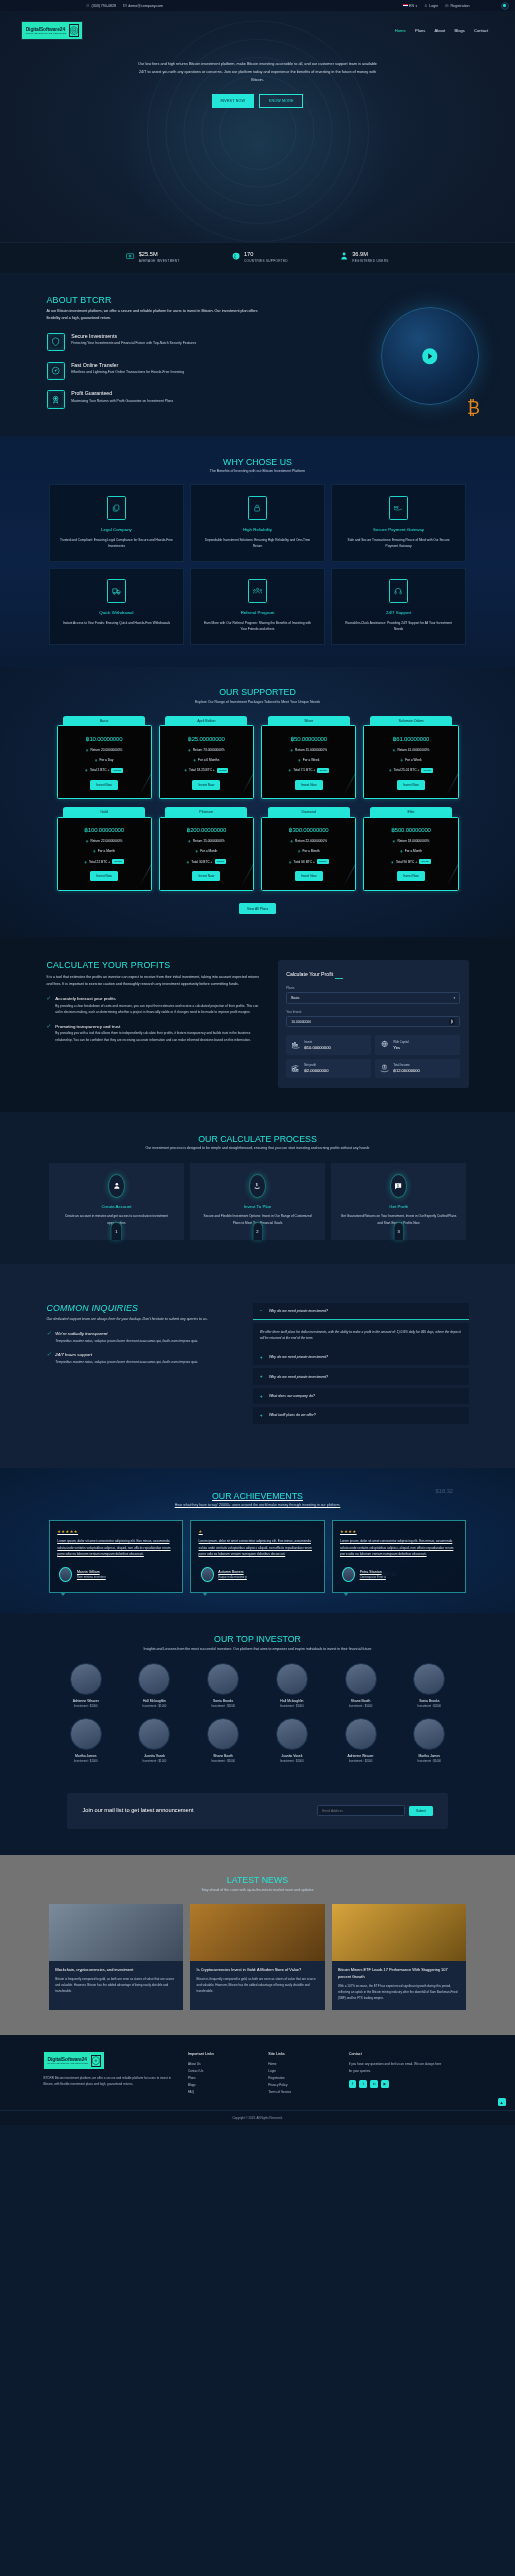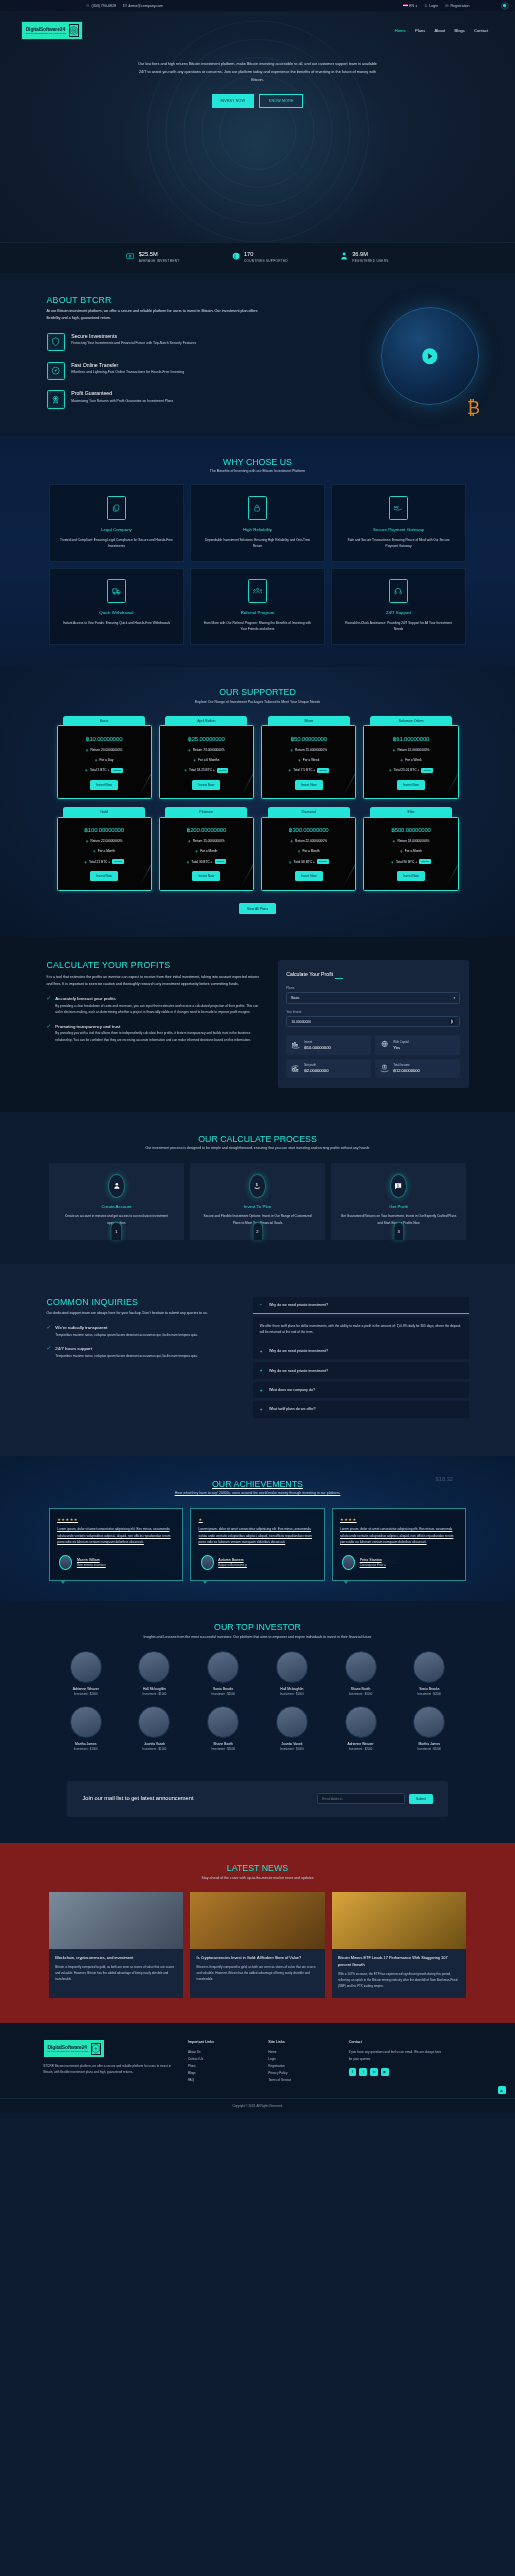--- a/index.html
+++ b/index.html
@@ -214,21 +214,21 @@
   .pr-p { font-size:3.2px; color:#ccd8e6; line-height:2; margin-top:4.1px; }
   .pr-num {
     position:absolute; left:50%; transform:translateX(-50%); bottom:0; width:11.3px; height:17.5px;
     border-radius:5.7px 5.7px 0 0; background:#0d1a2d; border:0.5px solid #1a6e6a; border-bottom:none;
     display:flex; align-items:center; justify-content:center; font-size:4.1px; color:#fff;
     box-shadow:0 0 5.2px rgba(31,201,182,.35);
   }
 
   
   .faq { background:#122038; padding:23px 0 25px; }
-  .faq-inner { width:422px; margin:10px auto; display:flex; gap:31px; }
+  .faq-inner { width:422px; margin:16px auto; display:flex; gap:31px;font-style:italic; }
   .faq-left { width:175px; }
   .faq-p { font-size:3.5px; color:#cfdbe8; line-height:2; margin-top:3.1px; }
   .faq-right { flex:1; }
   .acc { background:#0d1a2e; margin-bottom:3.1px; }
   .acc-q { display:flex; gap:5.2px; align-items:center; padding:5.7px 7.2px; font-size:3.6px; color:#e7eff8; cursor:pointer;}
   .acc-sign { color:#24e6d8; font-size:4.6px; width:4.1px; }
   .acc.open { border-bottom:0.8px solid #1fc9b6; }
   .acc-a { padding:5.7px 7.2px 7.2px; font-size:3.2px; color:#cad6e5; line-height:2; background:#0d1a2e;}
 
   
@@ -275,21 +275,21 @@
   }
   .nl-h { font-size:5.7px; line-height:1.6; color:#fff; font-weight:400; }
   .nl-form { margin-left:auto; display:flex; gap:4.1px; align-items:center; }
   .nl-input {
     background:#0e1b2e; border:0.5px solid #2b3f5e; height:11.3px; width:88px; border-radius:1.5px;
     color:#cfdbe8; font-size:3.2px; padding:0 4.1px; font-family:inherit;
   }
   .nl-btn { background:#24e6d8; color:#0a2130; border:none; font-size:3.2px; padding:3.1px 6.7px; border-radius:1.5px; cursor:pointer;}
 
   
-  .news { background:#7f1d1d; padding:20.6px 0 25px; text-align:center; }
+  .news { background:#737373; padding:20.6px 0 25px; text-align:center; }
   .news-grid { width:417px; margin:12.4px auto 0; display:grid; grid-template-columns:repeat(3,1fr); gap:7.2px; }
   .news-card { background:#16243c; text-align:left; overflow:hidden; }
   .news-img { height:57px; }
   .news-img.a { background:linear-gradient(140deg,#7b8b9c,#3d4a5c); }
   .news-img.b { background:linear-gradient(140deg,#b07a2a,#5a3a12); }
   .news-img.c { background:linear-gradient(140deg,#d8a43c,#6d4f14); }
   .news-body { padding:6.2px 6.2px 8.2px; }
   .news-h { font-size:3.9px; color:#fff; line-height:1.7; }
   .news-p { font-size:3px; color:#b9c7d8; line-height:1.95; margin-top:3.1px; }
 

